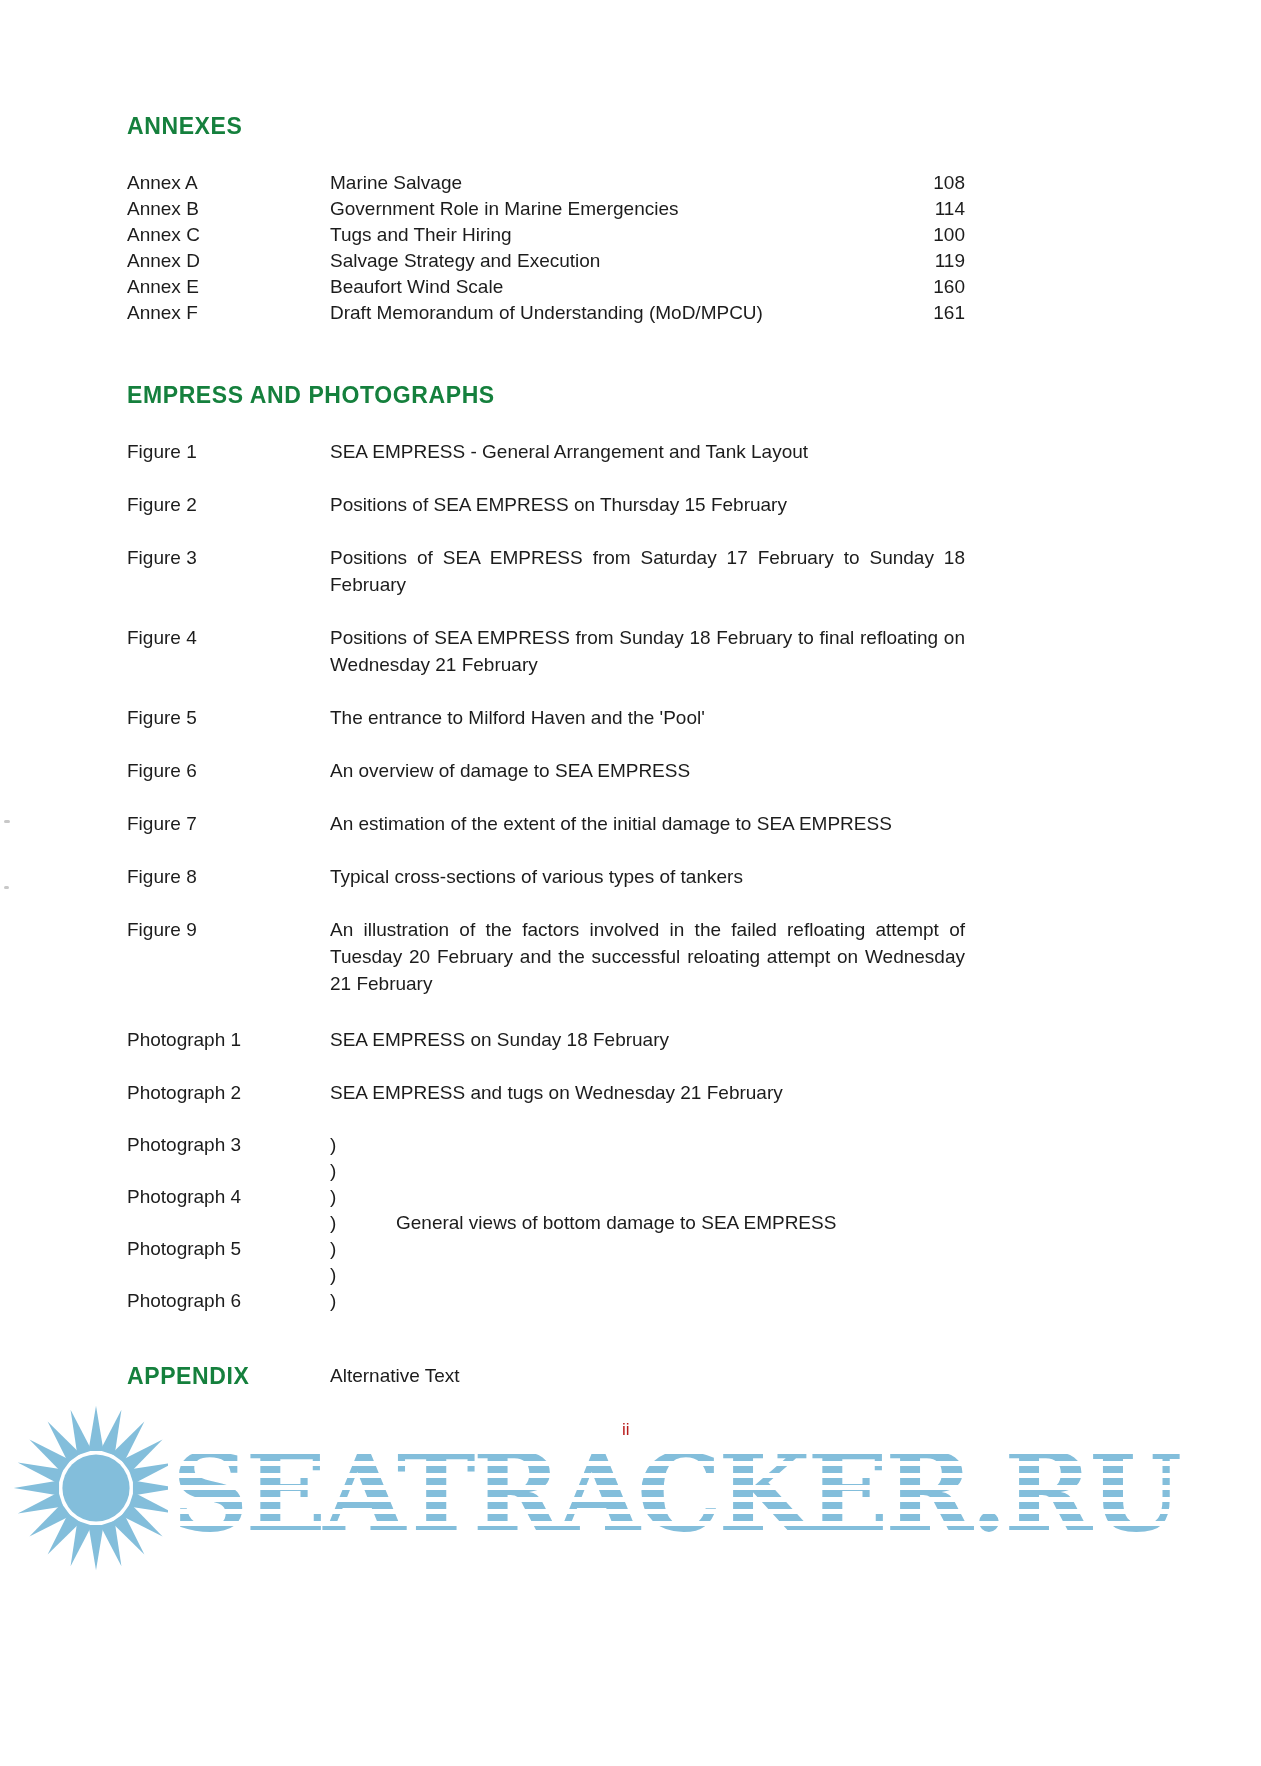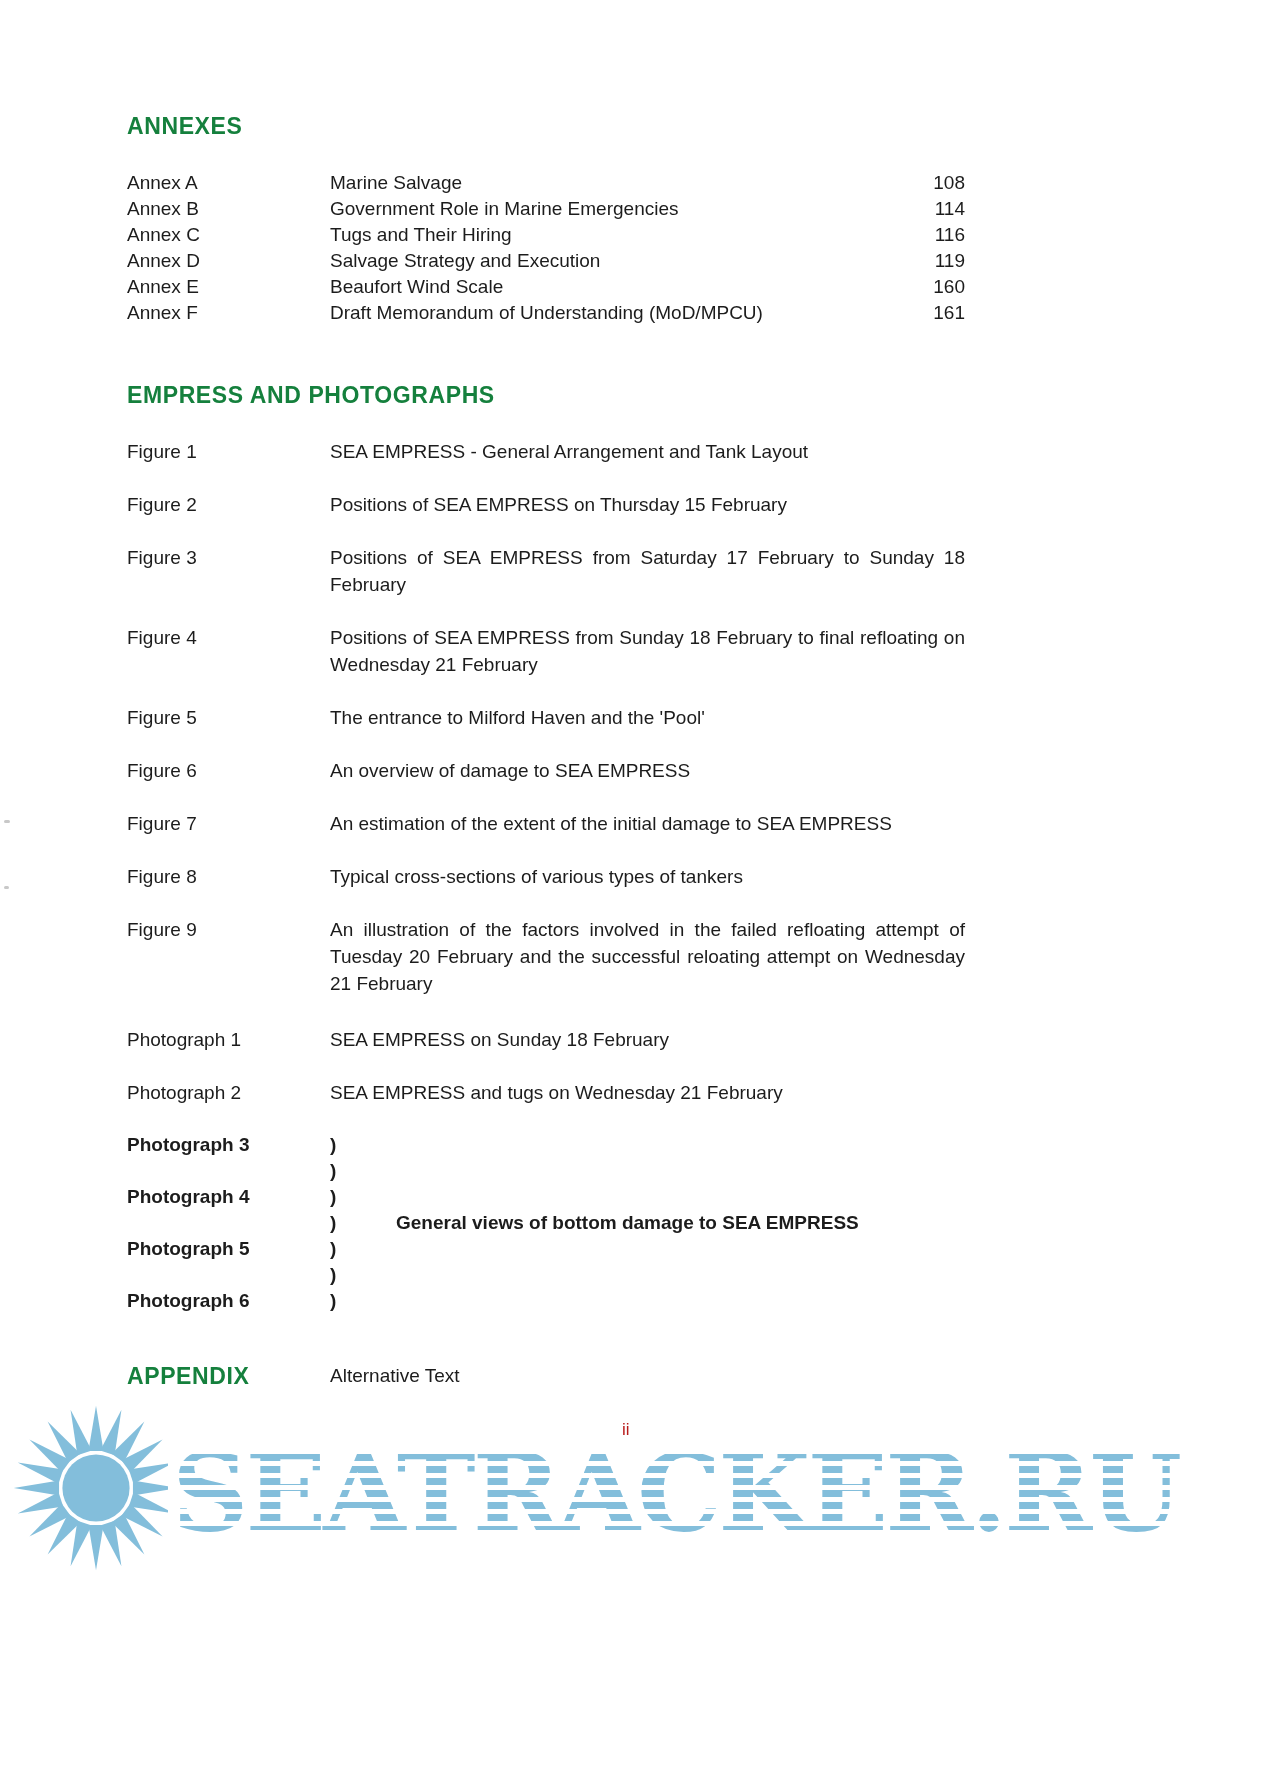--- a/index.html
+++ b/index.html
@@ -31,21 +31,21 @@
   .annex-row .col-title { flex: 1; }
   .annex-row .col-page { width: 64px; flex: none; text-align: right; }
   
   .figures-heading { margin-top: 56px; }
   .entries { margin-top: 29px; }
   .entry { display: flex; font-size: 19px; line-height: 27px; margin-bottom: 26px; }
   .entry .col-label { width: 203px; flex: none; }
   .entry .col-desc { flex: 1; text-align: justify; }
   .photo-entries { }
   
-  .photo-group { margin-top: 0; font-weight: bold; }
+  .photo-group { margin-top: 0; }
   .pg-row { display: flex; font-size: 19px; line-height: 26px; }
   .pg-row .col-label { width: 203px; flex: none; }
   .pg-row .col-paren { width: 66px; flex: none; }
   .pg-row .col-note { flex: 1; }
   
   .appendix-row {
     display: flex;
     align-items: flex-end;
     margin-top: 48px;
     line-height: 28px;
@@ -117,21 +117,21 @@
       <span class="col-page">108</span>
     </div>
     <div class="annex-row">
       <span class="col-label">Annex B</span>
       <span class="col-title">Government Role in Marine Emergencies</span>
       <span class="col-page">114</span>
     </div>
     <div class="annex-row">
       <span class="col-label">Annex C</span>
       <span class="col-title">Tugs and Their Hiring</span>
-      <span class="col-page">116</span>
+      <span class="col-page">100</span>
     </div>
     <div class="annex-row">
       <span class="col-label">Annex D</span>
       <span class="col-title">Salvage Strategy and Execution</span>
       <span class="col-page">119</span>
     </div>
     <div class="annex-row">
       <span class="col-label">Annex E</span>
       <span class="col-title">Beaufort Wind Scale</span>
       <span class="col-page">160</span>

